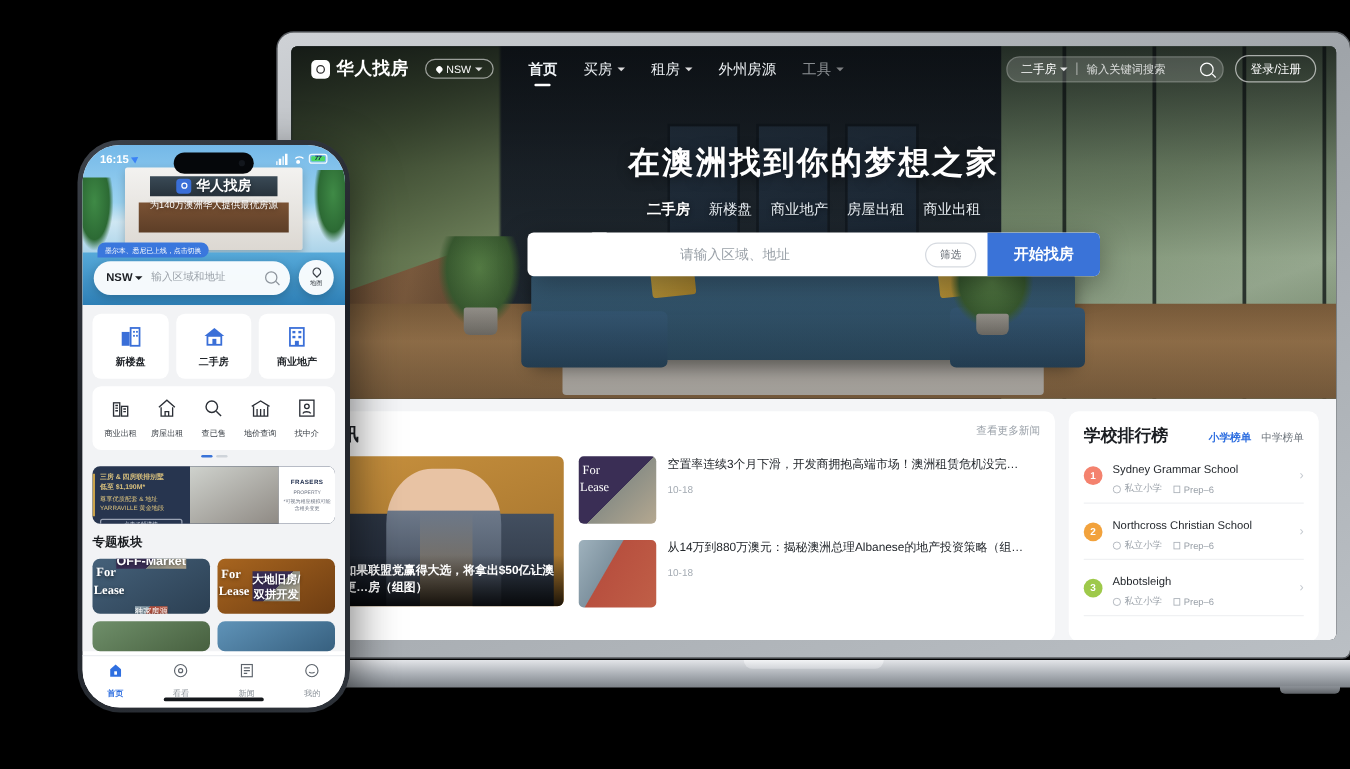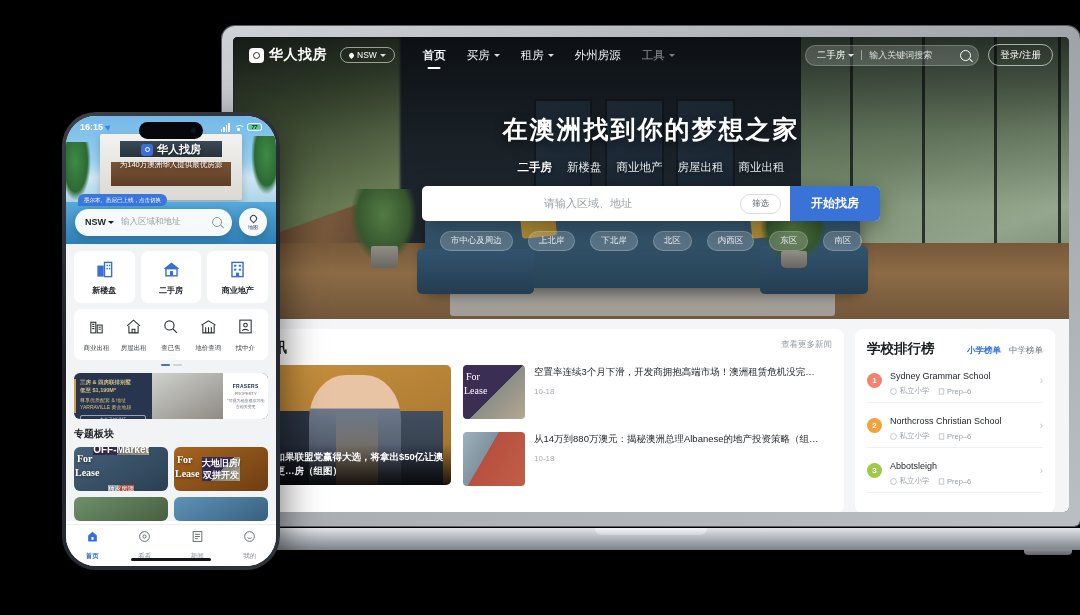--- a/index.html
+++ b/index.html
@@ -367,29 +367,20 @@
               <div class="hero-tab">新楼盘</div>
               <div class="hero-tab">商业地产</div>
               <div class="hero-tab">房屋出租</div>
               <div class="hero-tab">商业出租</div>
             </div>
             <div class="searchbox">
               <span class="sb-ph">请输入区域、地址</span>
               <span class="filter-btn">筛选</span>
               <span class="go-btn">开始找房</span>
             </div>
-            <div class="chips">
-              <span class="chip">市中心及周边</span>
-              <span class="chip">上北岸</span>
-              <span class="chip">下北岸</span>
-              <span class="chip">北区</span>
-              <span class="chip">内西区</span>
-              <span class="chip">东区</span>
-              <span class="chip">南区</span>
-            </div>
           </div>
         </div>
 
         <div class="lower">
           <div class="news-card">
             <div class="news-head">
               <div class="news-title">资讯</div>
               <div class="news-more">查看更多新闻</div>
             </div>
             <div class="news-body">

